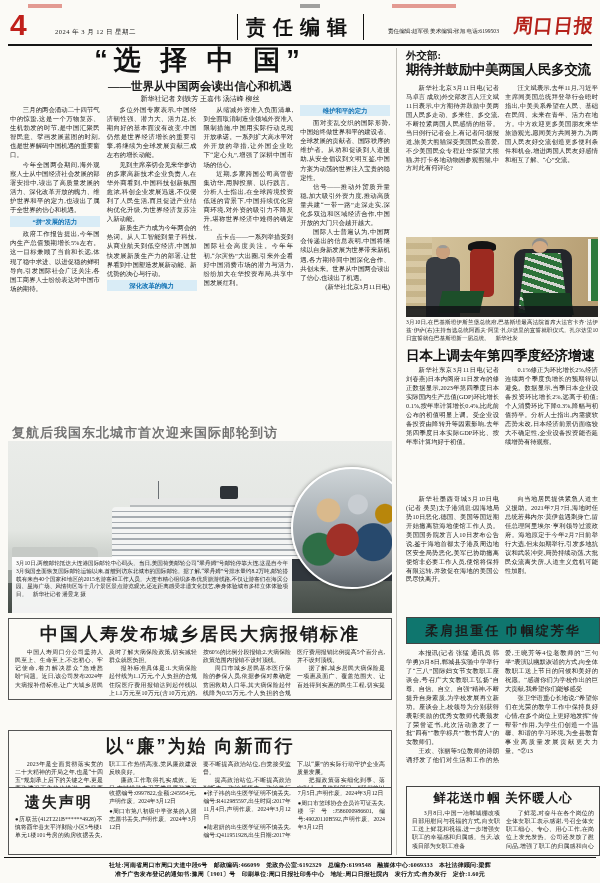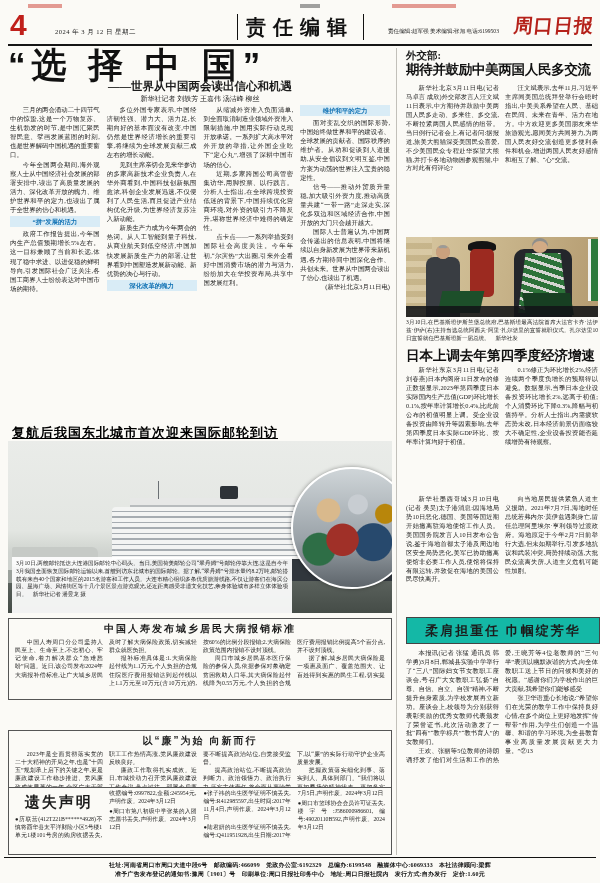--- a/index.html
+++ b/index.html
@@ -13,33 +13,33 @@
   .section{left:230px;top:14px;width:140px;text-align:center;font-family:"Liberation Sans",sans-serif;
            font-weight:bold;font-size:20px;letter-spacing:7px;color:#111;}
   .secbar{top:14px;width:1px;height:26px;background:#111;}
   .editors{left:388px;top:28px;font-size:5.6px;color:#222;}
   .masthead{left:514px;top:13px;font-size:19px;font-weight:bold;color:#b5211a;
             transform:skewX(-6deg);letter-spacing:1px;}
   .hrule{left:8px;top:44px;width:584px;height:2px;background:#151515;}
   .printmark{height:4px;background:#cf4a3f;opacity:.55;}
   .vdivider{left:396px;top:48px;width:1px;height:807px;background:#c2c0ba;}
   
-  .lead-title{left:8px;top:46px;width:384px;font-family:"Liberation Sans",sans-serif;
-              font-weight:bold;font-size:35px;letter-spacing:6px;color:#111;line-height:1.1;}
+  .lead-title{left:8px;top:46px;width:384px;text-align:center;font-family:"Liberation Sans",sans-serif;
+              font-weight:bold;font-size:27px;letter-spacing:6px;color:#111;line-height:1.1;}
   .lead-sub{left:8px;top:79px;width:384px;text-align:center;font-weight:bold;font-size:11.5px;}
   .lead-byline{left:8px;top:94px;width:384px;text-align:center;font-size:7px;color:#222;}
   .lead-body{left:10px;top:105px;width:380px;height:317px;column-count:4;column-gap:7px;
              font-size:6.4px;line-height:1.42;text-align:justify;overflow:hidden;}
   .bp{margin:0;text-indent:2em;}
   .shd{margin:2px 0;text-indent:0;text-align:center;font-weight:bold;color:#1273b5;
        background:#d9ecf6;padding:1px 0;}
   .tail{margin:0;text-indent:0;text-align:right;}
   
   .cruise-title{left:12px;top:424px;font-family:"Liberation Sans",sans-serif;font-weight:bold;
-                font-size:13px;color:#000000;letter-spacing:1px;text-decoration:underline;}
+                font-size:13px;color:#737373;letter-spacing:1px;}
   .cruise-photo{left:8px;top:441px;width:384px;height:172px;overflow:hidden;
                 background:linear-gradient(#eaece9 0%,#e3e6e2 52%,#d6dad5 60%,#cfd3cf 65%);}
   .sea{left:0;bottom:0;width:384px;height:36px;background:linear-gradient(#5d645f,#454c47);}
   .pier{left:0;bottom:30px;width:112px;height:13px;background:#9ba19c;}
   .sboat{left:4px;bottom:40px;width:86px;height:26px;background:#c6cac6;border-radius:2px 6px 2px 2px;
          box-shadow:inset 0 -6px 0 #7d837e, inset 0 -9px 0 #aeb3ae;}
   .hull{left:98px;bottom:32px;width:286px;height:22px;background:#30363c;
         clip-path:polygon(0 55%,4% 0,100% 0,100% 100%,2% 100%);}
   .supers{left:104px;bottom:54px;width:280px;height:52px;border-radius:4px 0 0 0;
           background:repeating-linear-gradient(180deg,#f3f4f3 0 4px,#a6acb1 4px 5.5px);}
@@ -59,21 +59,21 @@
         radial-gradient(circle at 68% 62%,#27496d 0 17%,transparent 18%),
         radial-gradient(circle at 22% 68%,#2e6e46 0 13%,transparent 14%),
         radial-gradient(circle at 78% 38%,#b8860b 0 8%,transparent 9%),
         linear-gradient(#cfd5d8 0%,#9aa2a8 60%,#5d646a 100%);}
   
   .boxart{border:1px solid #555;background:#fbfaf6;}
   .box-ins{left:8px;top:618px;width:382px;height:80px;}
   .box-lian{left:8px;top:730px;width:382px;height:79px;}
   .box-lost{left:8px;top:787px;width:382px;height:66px;}
   .box-title{text-align:center;font-family:"Liberation Sans",sans-serif;font-weight:bold;
-             font-size:10px;margin:3px 0 2px 0;letter-spacing:2px;}
+             font-size:18px;margin:3px 0 2px 0;letter-spacing:2px;}
   .box-cols{padding:0 6px;column-count:4;column-gap:6px;font-size:5.9px;line-height:1.38;
             text-align:justify;height:56px;overflow:hidden;}
   .lost-cols{padding:2px 6px;column-count:4;column-gap:7px;font-size:5.8px;line-height:1.38;
              text-align:justify;height:58px;overflow:hidden;}
   .lost-title{font-family:"Liberation Sans",sans-serif;font-weight:bold;font-size:15px;
               text-align:center;margin:2px 0 3px 0;letter-spacing:2px;}
   .lost-item{margin:0 0 2px 0;}
   
   .r{left:400px;width:192px;margin-left:6px;}
   .kicker{top:49px;font-weight:bold;font-size:10.5px;}
@@ -101,21 +101,21 @@
   .pflag{right:0;top:2px;width:10px;height:62px;
          background:linear-gradient(90deg,#f2f2ee 0 30%,#2d7a3a 30%);}
   .pdark{left:0;bottom:0;width:192px;height:11px;background:rgba(18,20,23,.88);}
   .pak-caption{top:319px;font-size:5.6px;line-height:1.4;text-align:justify;color:#222;}
   .japan-title{top:347px;font-size:13.5px;}
   .japan-body{top:366px;height:104px;}
   .haiti-title{top:477px;font-size:13.2px;}
   .haiti-body{top:495px;height:118px;}
   .w1-box{top:617px;height:25px;border:1px solid #444;text-align:center;
           font-family:"Liberation Sans",sans-serif;font-weight:bold;font-size:13px;
-          line-height:25px;letter-spacing:2px;background:#14b8a6;}
+          line-height:25px;letter-spacing:2px;background:#0f766e;}
   .w1-body{top:649px;height:132px;}
   .w2-box{top:786px;height:68px;border:1px solid #444;background:#fbfaf6;}
   .w2-title{text-align:center;font-family:"Liberation Sans",sans-serif;font-weight:bold;
             font-size:12.5px;margin:3px 0 2px 0;letter-spacing:1px;}
   .w2-cols{padding:0 5px;column-count:2;column-gap:6px;font-size:5.9px;line-height:1.38;
            text-align:justify;height:46px;overflow:hidden;}
   
   .frule{left:4px;top:857px;width:592px;height:1px;background:#111;}
   .footer{left:8px;top:861px;width:584px;text-align:center;font-size:6px;color:#111;
           line-height:1.55;letter-spacing:.2px;font-weight:bold;}
@@ -241,20 +241,27 @@
     <p class="bp">向当地居民提供紧急人道主义援助。2021年7月7日,海地时任总统若弗内尔·莫伊兹遇刺身亡,留任总理阿里埃尔·亨利领导过渡政府。海地原定于今年2月7日前举行大选,但未如期举行,引发多地抗议和武装冲突,局势持续动荡,大批民众流离失所,人道主义危机可能性加剧。</p>
   </div>
 
   <div class="abs r w1-box">柔肩担重任  巾帼绽芳华</div>
   <div class="abs r rbody w1-body">
     <p class="bp">本报讯(记者 张猛 通讯员 韩学勇)3月8日,郸城县实验中学举行了“三八”国际妇女节女教职工座谈会,号召广大女教职工弘扬“自尊、自信、自立、自强”精神,不断提升自身素质,为学校发展再立新功。座谈会上,校领导为分别获得表彰奖励的优秀女教师代表颁发了荣誉证书,此次活动激发了一批“四有”“教学标兵”“教书育人”的女教师们。</p>
     <p class="bp">王欢、张丽等5位教师的诗朗诵抒发了他们对生活和工作的热爱,王晓芳等4位老教师的“三句半”表演以幽默诙谐的方式,向全体教职工送上节日的问候和美好的祝愿。“感谢你们为学校作出的巨大贡献,我希望你们能够感受</p>
     <p class="bp">张卫华语重心长地说:“希望你们在光荣的教学工作中保持良好心情,在多个岗位上更好地发挥“传帮带”作用,为学生们创造一个温馨、和谐的学习环境,为全县教育事业高质量发展贡献更大力量。”②13</p>
   </div>
 
+  <div class="abs r w2-box">
+    <div class="w2-title">鲜花送巾帼  关怀暖人心</div>
+    <div class="w2-cols">
+      <p class="bp">3月8日,中国一冶郸城棚改项目部用慰问与祝福的方式,向女职工送上鲜花和祝福,进一步增强女职工的幸福感和归属感。当天,该项目部为女职工准备</p>
+      <p class="bp">了鲜花,对奋斗在各个岗位的全体女职工表示感谢,号召全体女职工细心、专心、用心工作,在岗位上发光发热。公司还发放了慰问品,增强了职工的归属感和向心力,展现了企业对女职工的关爱。②13　(晚综)</p>
+    </div>
+  </div>
 
   <div class="abs frule"></div>
   <div class="abs footer">
     <div>社址:河南省周口市周口大道中段6号　邮政编码:466099　党政办公室:6192329　总编办:6199548　融媒体中心:6069333　本社法律顾问:梁辉</div>
     <div>准予广告发布登记的通知书:豫周〔1901〕号　印刷单位:周口日报社印务中心　地址:周口日报社院内　发行方式:自办发行　定价:1.60元</div>
   </div>
 
 </div>
 
 </body></html>

